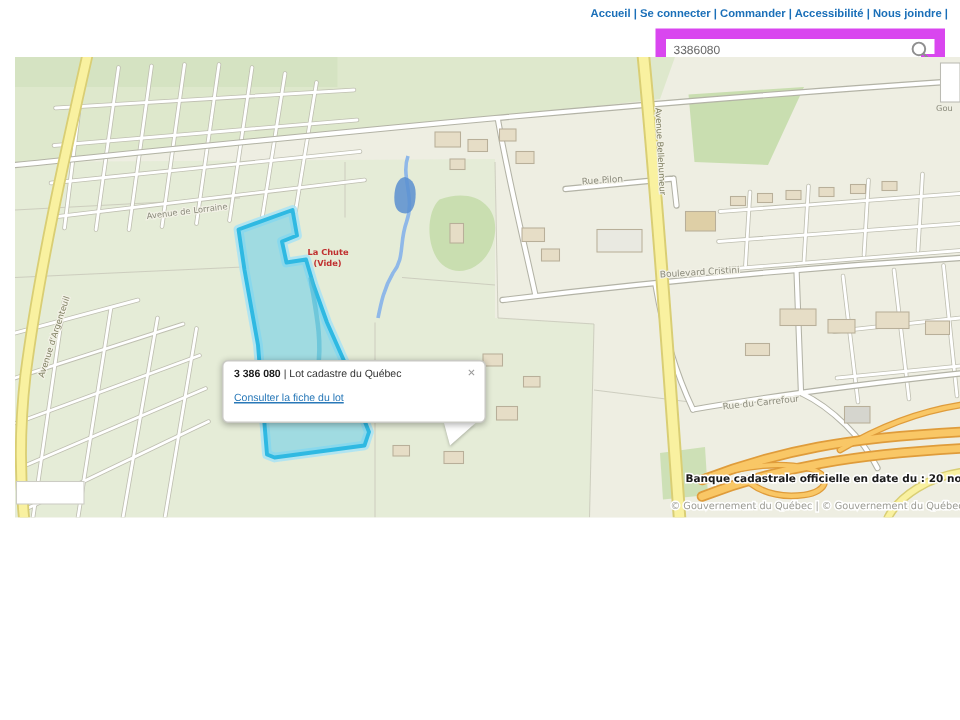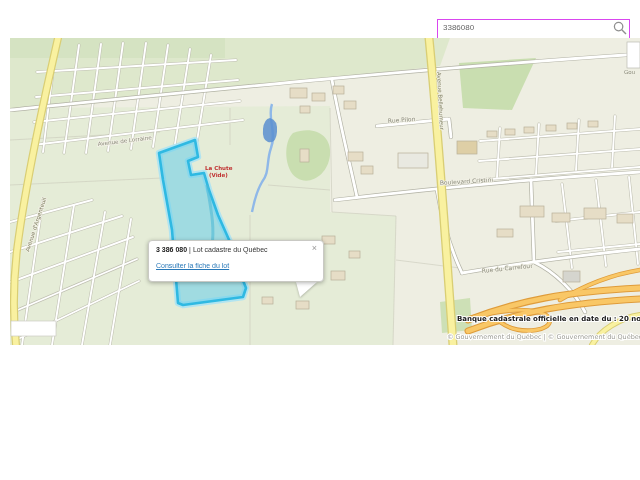--- a/index.html
+++ b/index.html
@@ -9,21 +9,21 @@
 
   
   .brand-box { position:absolute; left:10px; top:3px; width:171px; height:28px;
                background:#2E9ED3; border-top:3px solid #14365E; display:flex; align-items:center; }
   .brand-text { color:#14365E; font-weight:bold; font-size:11px; letter-spacing:.5px; padding-left:8px; }
   .top-nav { position:absolute; top:4px; right:8px; font-size:7.5px; font-weight:bold; color:#1A6FB8;
              white-space:nowrap; }
   .top-nav a { color:#1A6FB8; text-decoration:none; }
   .nav-sep { color:#1A6FB8; }
   .search-wrap { position:absolute; left:437px; top:19px; width:193px; height:24px;
-                 border:1px solid #d946ef; background:#fff; }
+                 border:7px solid #d946ef; background:#fff; }
   .search-input { position:absolute; left:0; top:0; width:170px; height:15px; border:none; outline:none;
                   font-size:8px; color:#666; padding-left:5px; font-family:"Liberation Sans",sans-serif; }
   .search-icon { position:absolute; right:2px; top:1px; width:14px; height:14px; cursor:pointer; }
 
   
   .map-frame { position:absolute; left:10px; top:38px; width:630px; height:307px; overflow:hidden;
                background:#EEEEE2; }
   .map-frame svg { display:block; }
 
   
@@ -39,20 +39,21 @@
   .popup-tail { position:absolute; left:296px; top:282px; width:0; height:0; z-index:4;
                 border-top:15px solid #ffffff; border-left:4px solid transparent;
                 border-right:17px solid transparent;
                 filter:drop-shadow(0 1px 1px rgba(0,0,0,.25)); }
 </style>
 </head>
 <body>
 
 <div class="page">
 
+  <div class="top-nav"><a href="#">Accueil</a><span class="nav-sep"> | </span><a href="#">Se connecter</a><span class="nav-sep"> | </span><a href="#">Commander</a><span class="nav-sep"> | </span><a href="#">Accessibilité</a><span class="nav-sep"> | </span><a href="#">Nous joindre</a><span class="nav-sep"> | </span></div>
   <div class="search-wrap">
     <input class="search-input" type="text" value="3386080" style="">
     <svg class="search-icon" viewBox="0 0 14 14">
       <circle cx="5.6" cy="5.6" r="4.2" fill="none" stroke="#8f8f8f" stroke-width="1.3"></circle>
       <line x1="8.8" y1="8.8" x2="13" y2="13" stroke="#8f8f8f" stroke-width="1.4"></line>
     </svg>
   </div>
 
   <div class="map-frame">
     <svg viewBox="10 38 630 307" width="630" height="307" font-family="DejaVu Sans, sans-serif">

